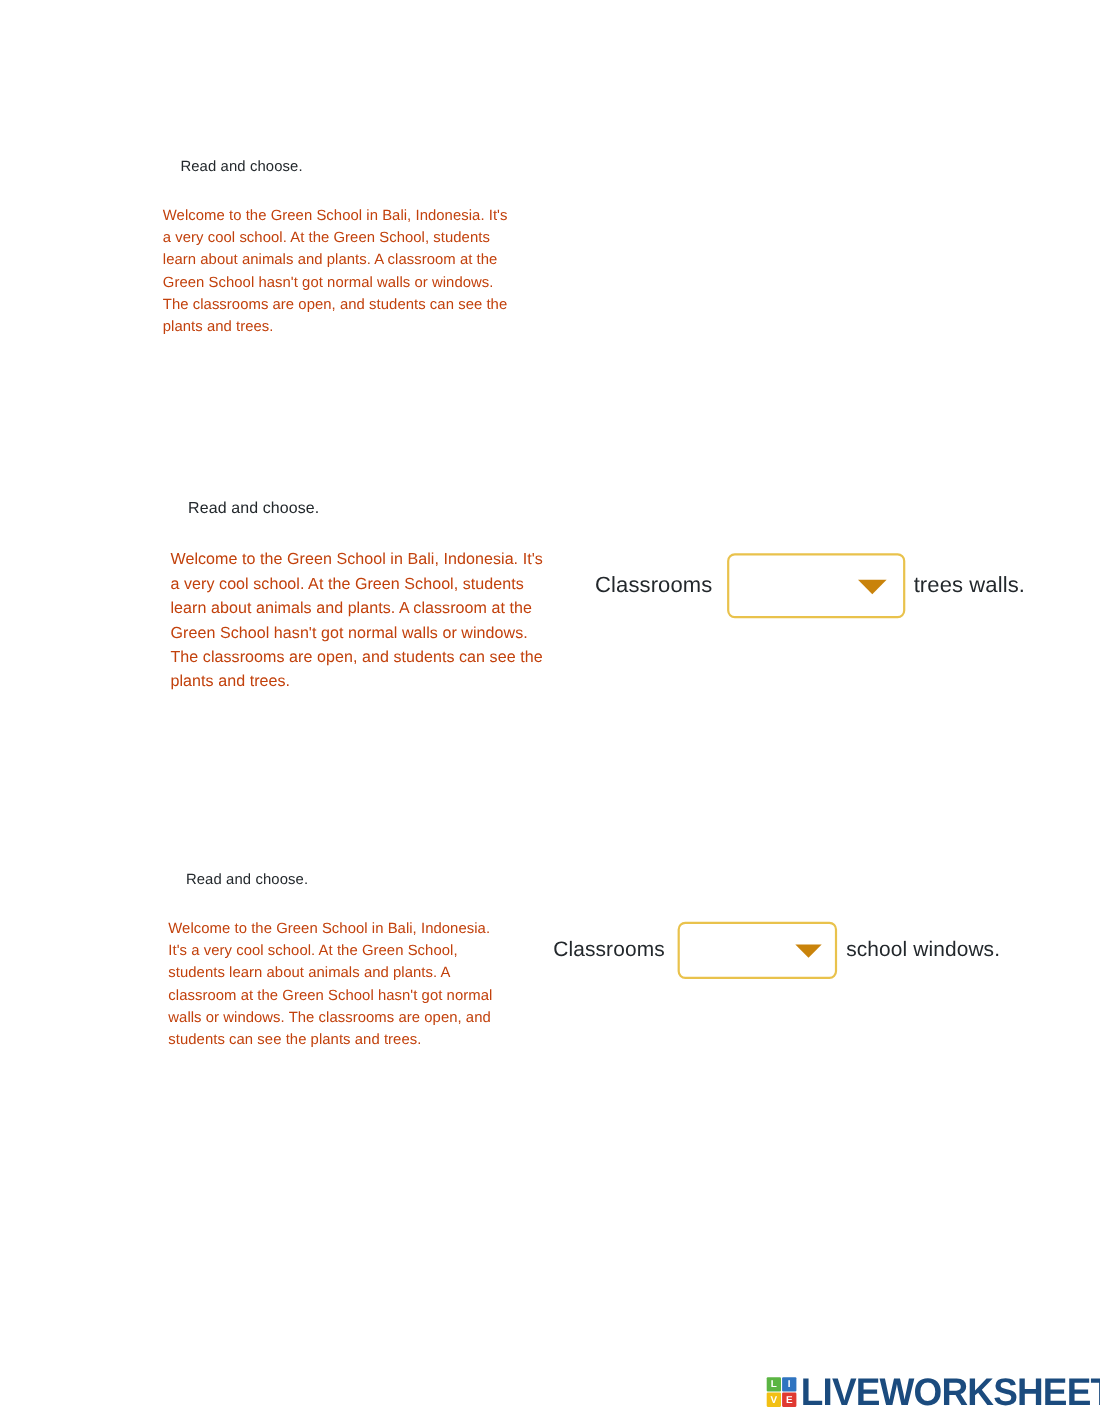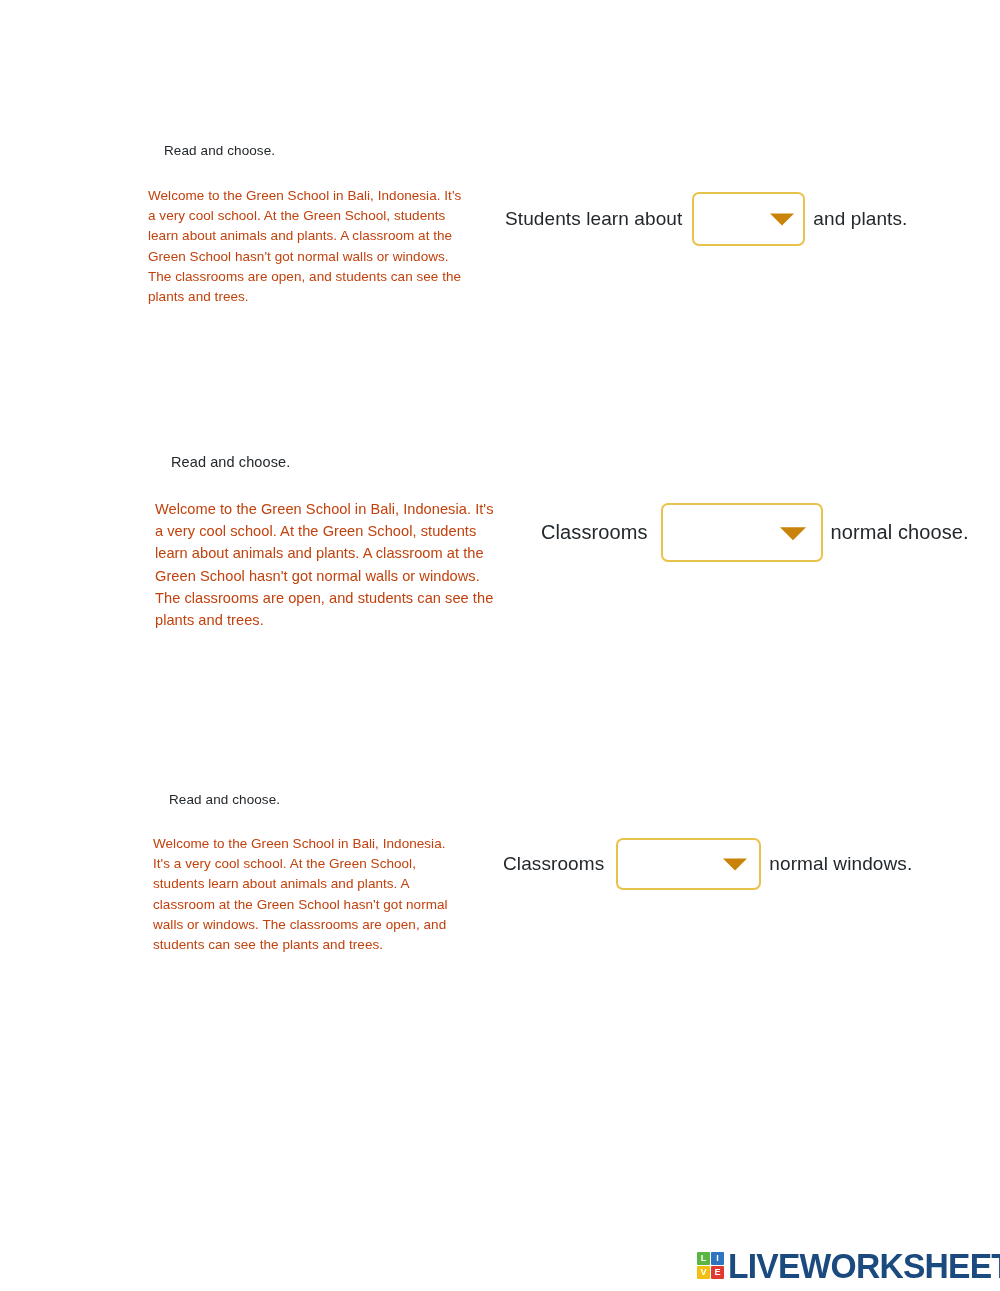--- a/index.html
+++ b/index.html
@@ -142,52 +142,45 @@
 </head>
 <body>
 
 <div class="page">
 
   <div class="exercise" id="ex1">
     <div class="prompt-heading">Read and choose.</div>
     <div class="passage">Welcome to the Green School in Bali, Indonesia. It's a very cool school. At the Green School, students learn about animals and plants. A classroom at the Green School hasn't got normal walls or windows. The classrooms are open, and students can see the plants and trees.</div>
   </div>
 
-  <div class="question-line" id="q1">
-    <span class="q-text">Students learn about</span>
-    <span class="dropdown">
-      <span class="caret"></span>
-    </span>
-    <span class="q-text">and plants.</span>
-  </div>
 
   <div class="exercise" id="ex2">
     <div class="prompt-heading">Read and choose.</div>
     <div class="passage">Welcome to the Green School in Bali, Indonesia. It's a very cool school. At the Green School, students learn about animals and plants. A classroom at the Green School hasn't got normal walls or windows. The classrooms are open, and students can see the plants and trees.</div>
   </div>
 
   <div class="question-line" id="q2">
     <span class="q-text">Classrooms</span>
     <span class="dropdown">
       <span class="caret"></span>
     </span>
-    <span class="q-text">normal choose.</span>
+    <span class="q-text">trees walls.</span>
   </div>
 
   <div class="exercise" id="ex3">
     <div class="prompt-heading">Read and choose.</div>
     <div class="passage">Welcome to the Green School in Bali, Indonesia. It's a very cool school. At the Green School, students learn about animals and plants. A classroom at the Green School hasn't got normal walls or windows. The classrooms are open, and students can see the plants and trees.</div>
   </div>
 
   <div class="question-line" id="q3">
     <span class="q-text">Classrooms</span>
     <span class="dropdown">
       <span class="caret"></span>
     </span>
-    <span class="q-text">normal windows.</span>
+    <span class="q-text">school windows.</span>
   </div>
 
   <div id="footer-logo">
     <div class="logo-tiles">
       <span class="tile-l">L</span>
       <span class="tile-i">I</span>
       <span class="tile-v">V</span>
       <span class="tile-e">E</span>
     </div>
     <div class="logo-wordmark">LIVEWORKSHEETS</div>

